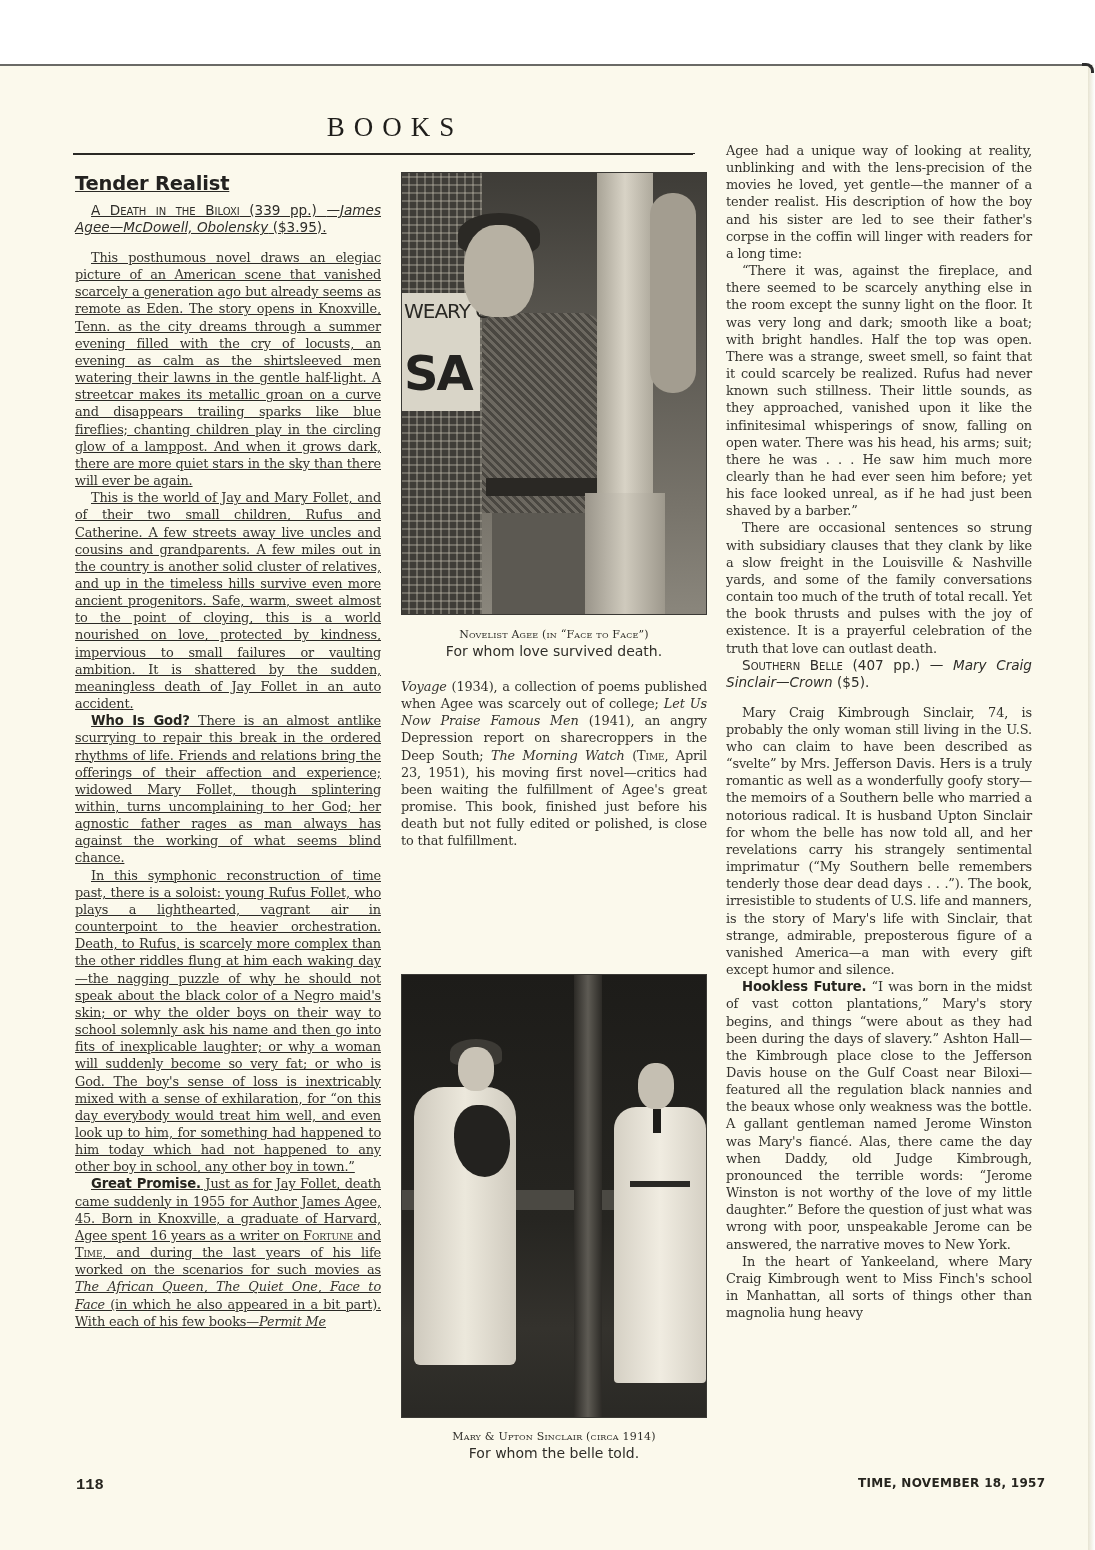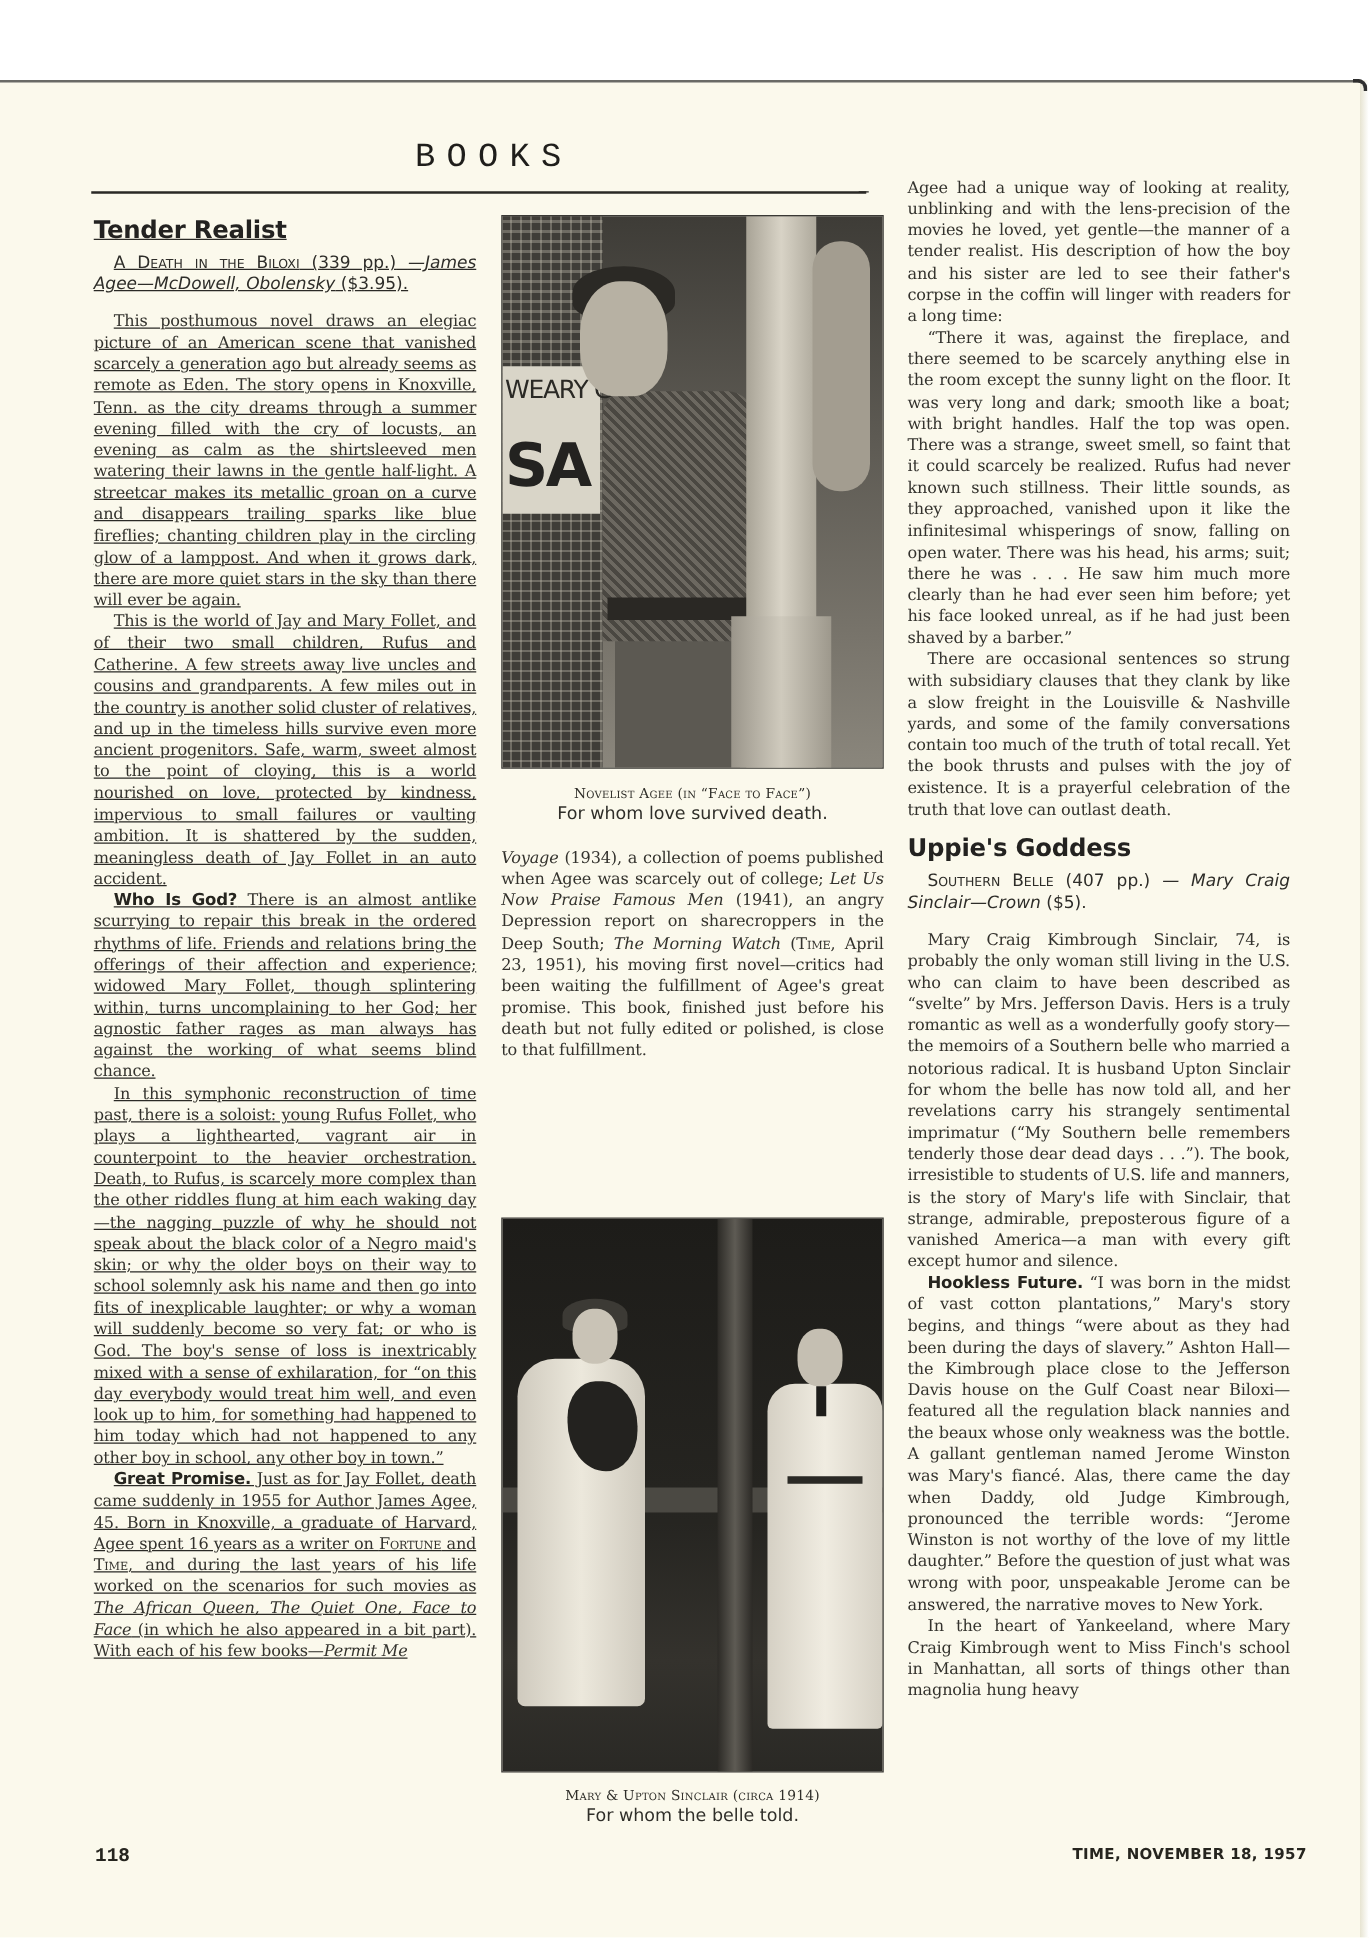--- a/index.html
+++ b/index.html
@@ -16,21 +16,21 @@
       background: linear-gradient(to right, #e7e4d2, #ffffff);
     }
     .page-corner {
       position: absolute; left: 1082px; top: 63px; width: 12px; height: 10px;
       border-top: 3px solid #2e2e2e; border-right: 3px solid #2e2e2e;
       border-top-right-radius: 8px;
     }
 
     .section-title {
       position: absolute; left: 300px; top: 112px; width: 190px; text-align: center;
-      font-family: Liberation Mono, monospace; font-size: 27px; letter-spacing: 9px;
+      font-family: Liberation Serif, serif; font-size: 27px; letter-spacing: 9px;
       color: #1f1e1b; font-weight: normal;
     }
     .section-rule {
       position: absolute; left: 73px; top: 153px; width: 620px; height: 2px;
       background: #2a2925;
     }
     .section-rule-tick {
       position: absolute; left: 687px; top: 153px; width: 8px; height: 1px; background: #2a2925;
     }
 
@@ -182,21 +182,20 @@
   <div class="caption-credit">Mary &amp; Upton Sinclair (circa 1914)</div>
   <div class="caption-line">For whom the belle told.</div>
 </div>
 
 <div class="col col-right">
   <div class="body-text">
     <p class="noindent">Agee had a unique way of looking at reality, unblinking and with the lens-precision of the movies he loved, yet gentle—the manner of a tender realist. His description of how the boy and his sister are led to see their father's corpse in the coffin will linger with readers for a long time:</p>
     <p>“There it was, against the fireplace, and there seemed to be scarcely anything else in the room except the sunny light on the floor. It was very long and dark; smooth like a boat; with bright handles. Half the top was open. There was a strange, sweet smell, so faint that it could scarcely be realized. Rufus had never known such stillness. Their little sounds, as they approached, vanished upon it like the infinitesimal whisperings of snow, falling on open water. There was his head, his arms; suit; there he was . . . He saw him much more clearly than he had ever seen him before; yet his face looked unreal, as if he had just been shaved by a barber.”</p>
     <p>There are occasional sentences so strung with subsidiary clauses that they clank by like a slow freight in the Louisville &amp; Nashville yards, and some of the family conversations contain too much of the truth of total recall. Yet the book thrusts and pulses with the joy of existence. It is a prayerful celebration of the truth that love can outlast death.</p>
   </div>
-  <h2 class="headline" style="margin-top:10px;">Uppie's Goddess</h2>
   <div class="book-line">
     <span class="smallcaps">Southern Belle</span><span> (407 pp.)</span><span class="ital"> — Mary Craig Sinclair—Crown</span><span> ($5).</span>
   </div>
   <div class="body-text">
     <p>Mary Craig Kimbrough Sinclair, 74, is probably the only woman still living in the U.S. who can claim to have been described as “svelte” by Mrs. Jefferson Davis. Hers is a truly romantic as well as a wonderfully goofy story—the memoirs of a Southern belle who married a notorious radical. It is husband Upton Sinclair for whom the belle has now told all, and her revelations carry his strangely sentimental imprimatur (“My Southern belle remembers tenderly those dear dead days . . .”). The book, irresistible to students of U.S. life and manners, is the story of Mary's life with Sinclair, that strange, admirable, preposterous figure of a vanished America—a man with every gift except humor and silence.</p>
     <p><span class="subhead">Hookless Future.</span><span> “I was born in the midst of vast cotton plantations,” Mary's story begins, and things “were about as they had been during the days of slavery.” Ashton Hall—the Kimbrough place close to the Jefferson Davis house on the Gulf Coast near Biloxi—featured all the regulation black nannies and the beaux whose only weakness was the bottle. A gallant gentleman named Jerome Winston was Mary's fiancé. Alas, there came the day when Daddy, old Judge Kimbrough, pronounced the terrible words: “Jerome Winston is not worthy of the love of my little daughter.” Before the question of just what was wrong with poor, unspeakable Jerome can be answered, the narrative moves to New York.</span></p>
     <p>In the heart of Yankeeland, where Mary Craig Kimbrough went to Miss Finch's school in Manhattan, all sorts of things other than magnolia hung heavy</p>
   </div>
 </div>
 

